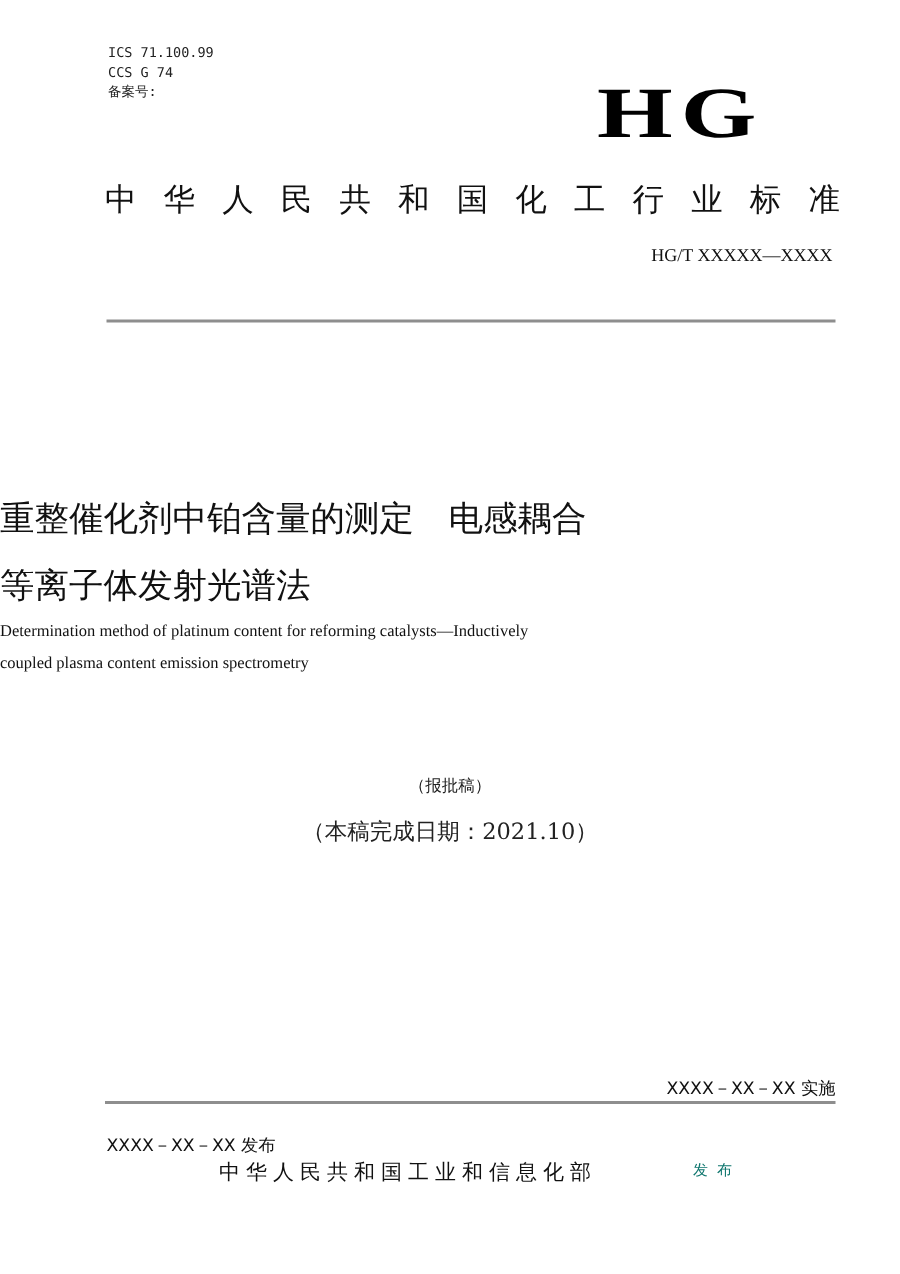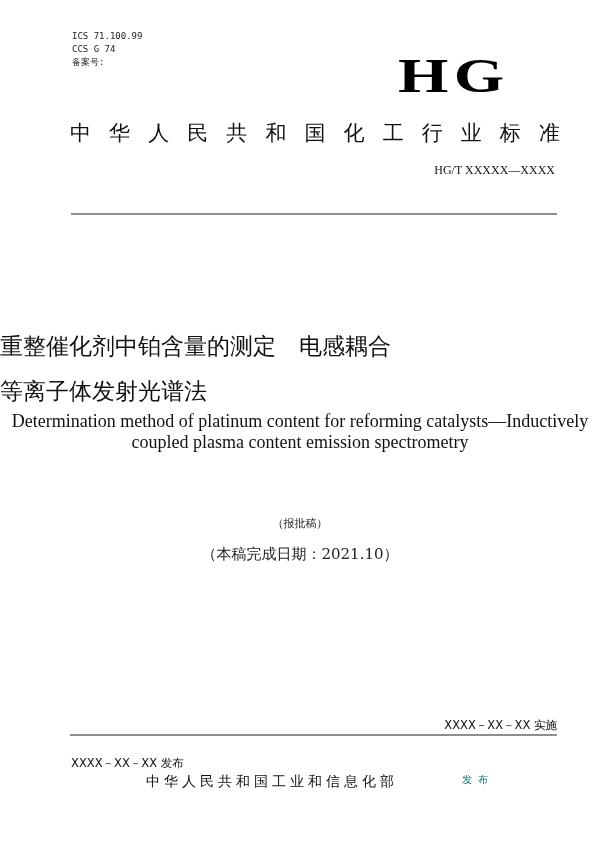--- a/index.html
+++ b/index.html
@@ -4,21 +4,21 @@
 <style>
   html, body { margin:0; padding:0; background:#fff; }
   body { width:600px; height:849px; position:relative; overflow:hidden; color:#111; font-family:"DejaVu Sans", sans-serif; }
   .abs { position:absolute; }
   .meta { left:72px; font-family:"DejaVu Sans Mono", monospace; font-size:9px; line-height:13px; color:#222;text-align:center; }
   .logo { left:398px; top:52px; font-family:"Liberation Serif", serif; font-weight:bold; font-size:48px; line-height:48px; letter-spacing:4px; color:#000; transform:scaleX(1.35); transform-origin:left top; }
   .std-title { left:70px; top:119px; width:490px; font-size:21px; line-height:28px; display:flex; justify-content:space-between; color:#111; }
   .std-code { right:45px; top:163px; font-family:"Liberation Serif", serif; font-size:12px; color:#111; }
   .rule { height:2px; background:#8e8e8e; }
   .title-cn { left:0; width:600px; text-align:left; font-size:23px; line-height:32px; color:#111; }
-  .title-en { left:0; width:600px; text-align:center; font-family:"Liberation Serif", serif; font-size:18px; line-height:21px; color:#111; }
+  .title-en { left:0; width:600px; text-align:left; font-family:"Liberation Serif", serif; font-size:11px; line-height:21px; color:#111; }
   .small-center { left:0; width:600px; text-align:center; font-family:"DejaVu Serif", serif; color:#222; }
   .date-left { left:71px; top:718px; font-size:11.5px; color:#111;margin-top:38px; }
   .date-right { right:43px; top:718px; font-size:11.5px; color:#111; }
   .issuer { left:113px; top:773px; font-size:14px; letter-spacing:4px; color:#111;margin-left:33px; }
   .issue { left:462px; top:773px; font-size:10px; letter-spacing:6px; color:#0f766e; }
 </style>
 </head>
 <body>
 
 <div class="abs meta" style="top:30px;">ICS  71.100.99</div>

